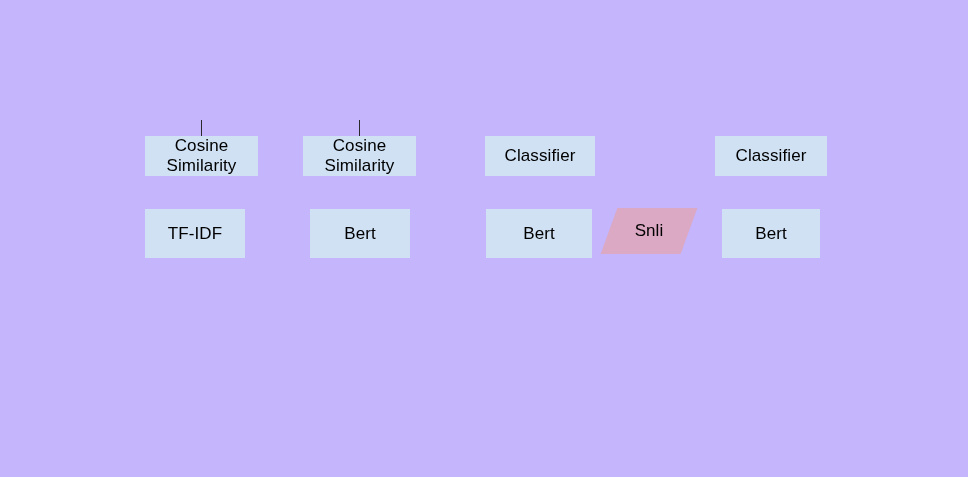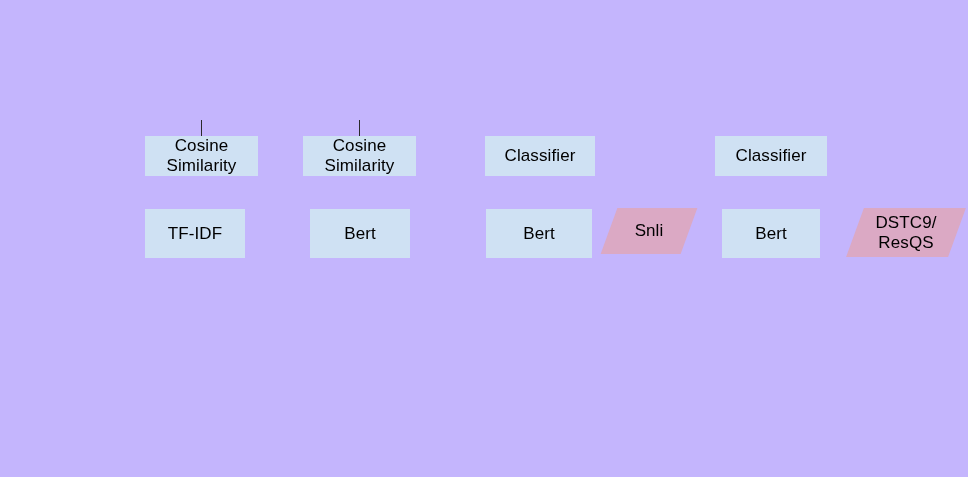--- a/index.html
+++ b/index.html
@@ -88,19 +88,14 @@
 
   <div class="node data-shape" style="left:609px; top:208px; width:80px; height:46px;">
     <span class="skew-bg"></span>
     <span class="data-label">Snli</span>
   </div>
 
   <div class="node process" style="left:715px; top:136px; width:112px; height:40px;">Classifier</div>
 
   <div class="node process" style="left:722px; top:209px; width:98px; height:49px;">Bert</div>
 
-  <div class="node data-shape" style="left:855px; top:208px; width:102px; height:49px;">
-    <span class="skew-bg"></span>
-    <span class="data-label">DSTC9/
-ResQS</span>
-  </div>
 
 </div>
 
 </body></html>

